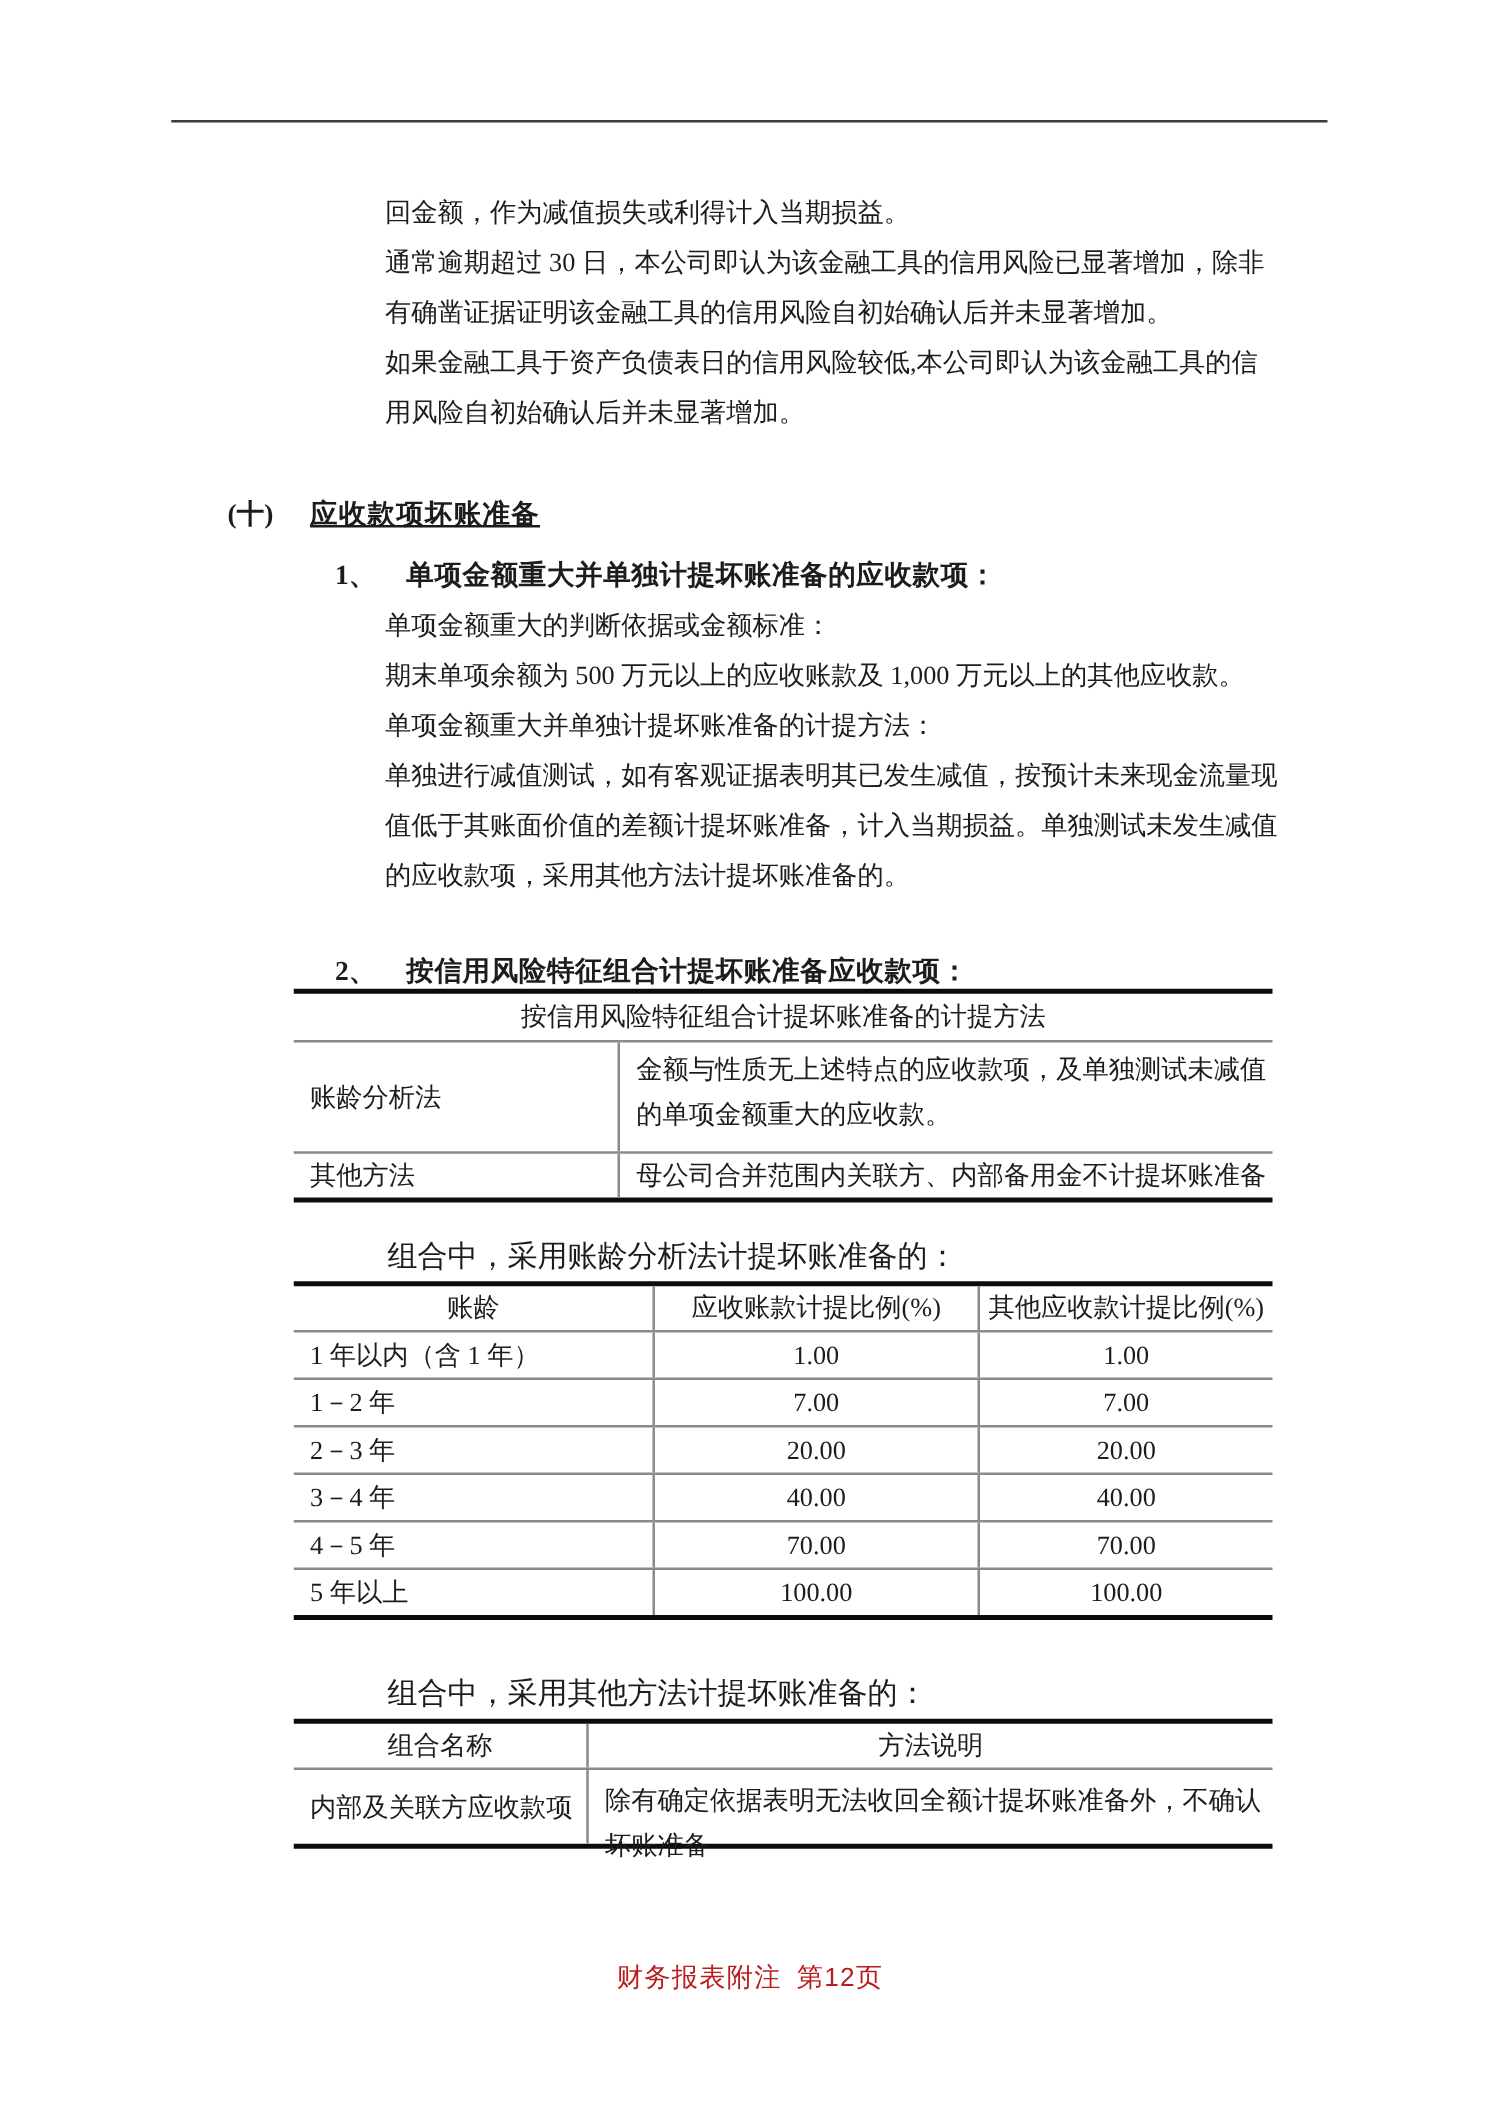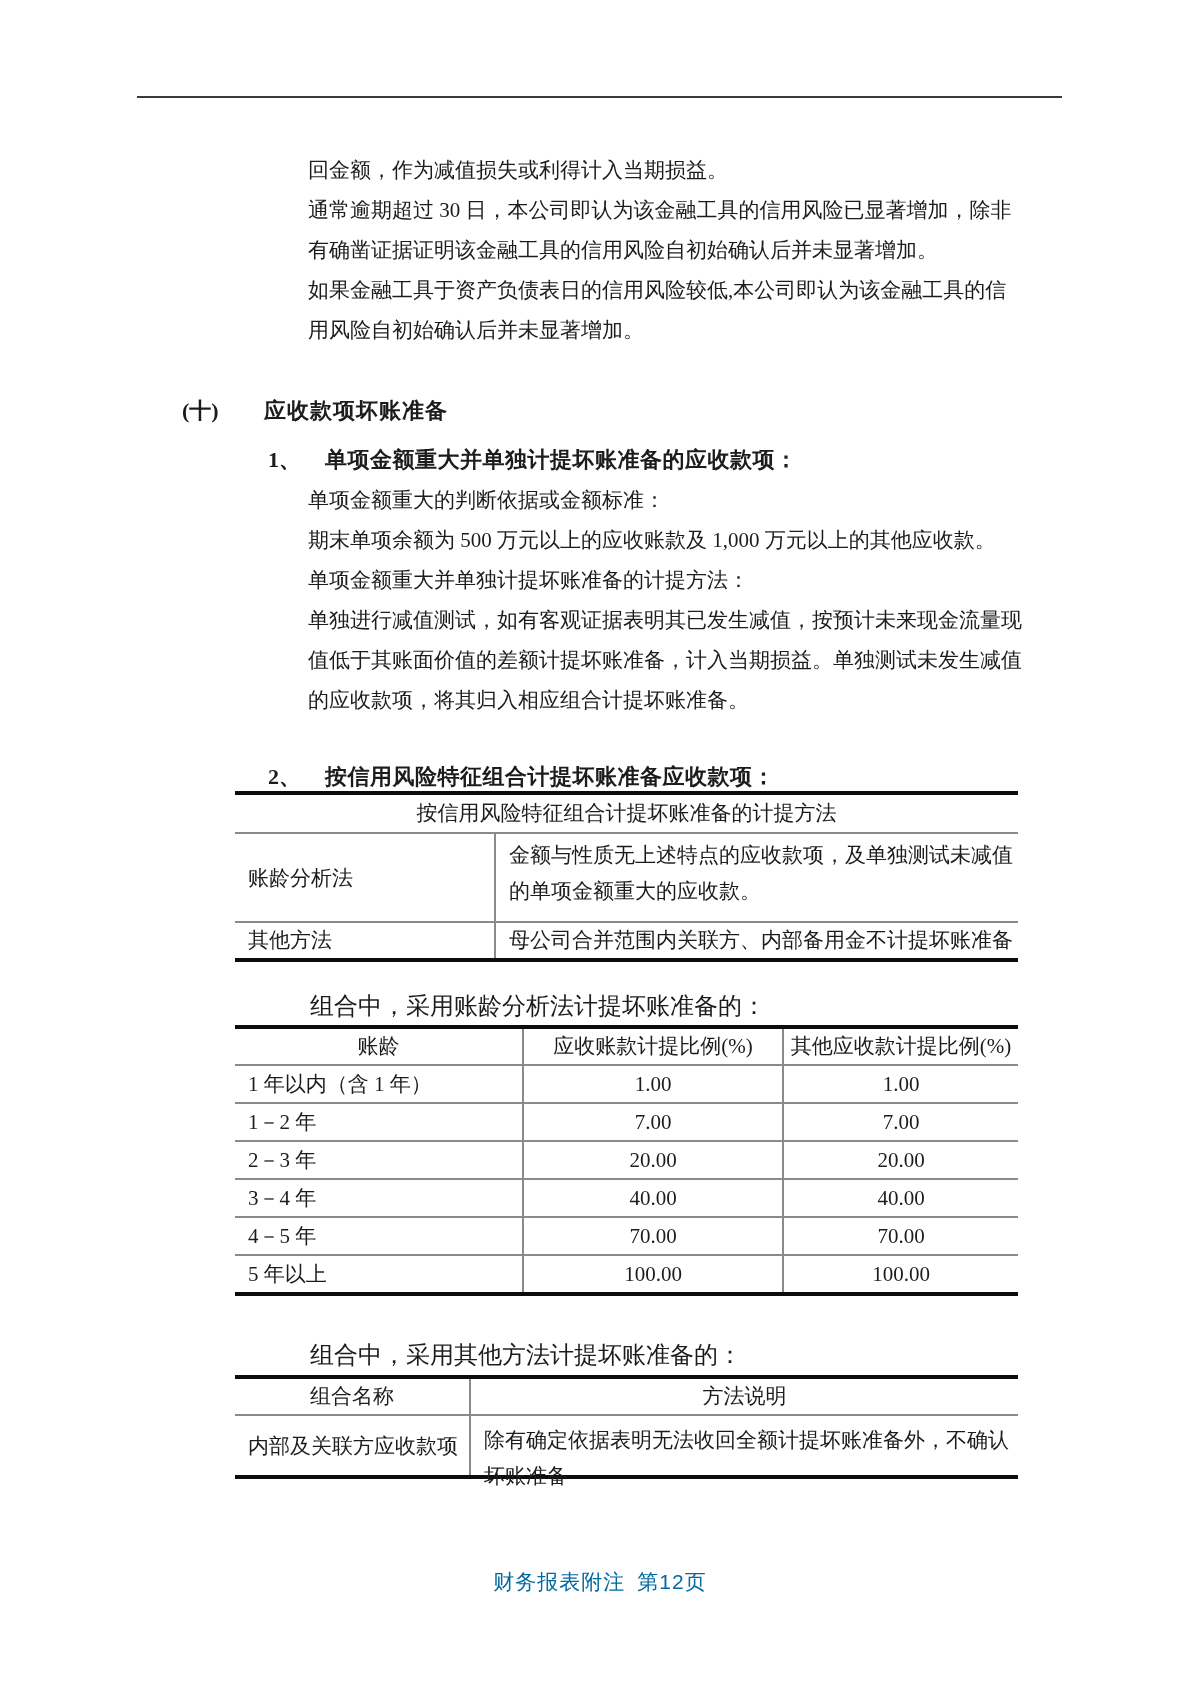--- a/index.html
+++ b/index.html
@@ -25,21 +25,21 @@
     width:712px;
     font-size:21px;
     line-height:40px;
   }
   .para div{white-space:nowrap;}
   .p1{top:150px;}
   .p2{top:480px;}
   .abs-row{position:absolute; left:0; width:1200px; font-size:22px; line-height:40px;}
   .sec-head{top:391px; font-weight:700;}
   .sec-num{position:absolute; left:182px;}
-  .sec-title{position:absolute; left:264px; letter-spacing:1px;}
+  .sec-title{position:absolute; left:248px; letter-spacing:1px;text-decoration:underline;}
   .item-head{font-weight:700;}
   .item1{top:440px;}
   .item2{top:757px;}
   .item-num{position:absolute; left:268px;}
   .item-title{position:absolute; left:325px; letter-spacing:0.5px;}
   .intro{
     position:absolute;
     left:310px;
     font-size:24px;
     line-height:40px;
@@ -89,21 +89,21 @@
   .t3-row .t3-c1{display:flex; align-items:center; padding-left:13px;}
   .t3-row .t3-c2{padding-top:6px; padding-left:13px; padding-right:4px; line-height:36px;}
   .footer{
     position:absolute;
     top:1568px; left:0;
     width:1200px;
     text-align:center;
     font-family:"Liberation Sans","DejaVu Sans",sans-serif;
     font-size:21px;
     font-weight:500;
-    color:#0369a1;
+    color:#b91c1c;
     letter-spacing:1px;
   }
   .footer .gap{display:inline-block; width:12px;}
 </style>
 </head>
 <body>
 
 <div class="page">
 
   <div class="top-rule"></div>
@@ -125,21 +125,21 @@
     <span class="item-num">1、</span>
     <span class="item-title">单项金额重大并单独计提坏账准备的应收款项：</span>
   </div>
 
   <div class="para p2">
     <div>单项金额重大的判断依据或金额标准：</div>
     <div>期末单项余额为 500 万元以上的应收账款及 1,000 万元以上的其他应收款。</div>
     <div>单项金额重大并单独计提坏账准备的计提方法：</div>
     <div>单独进行减值测试，如有客观证据表明其已发生减值，按预计未来现金流量现</div>
     <div>值低于其账面价值的差额计提坏账准备，计入当期损益。单独测试未发生减值</div>
-    <div>的应收款项，将其归入相应组合计提坏账准备。</div>
+    <div>的应收款项，采用其他方法计提坏账准备的。</div>
   </div>
 
   <div class="abs-row item-head item2">
     <span class="item-num">2、</span>
     <span class="item-title">按信用风险特征组合计提坏账准备应收款项：</span>
   </div>
 
   <div class="tbl tbl1">
     <div class="trow">
       <div class="cell span-head" style="width:100%;">按信用风险特征组合计提坏账准备的计提方法</div>

